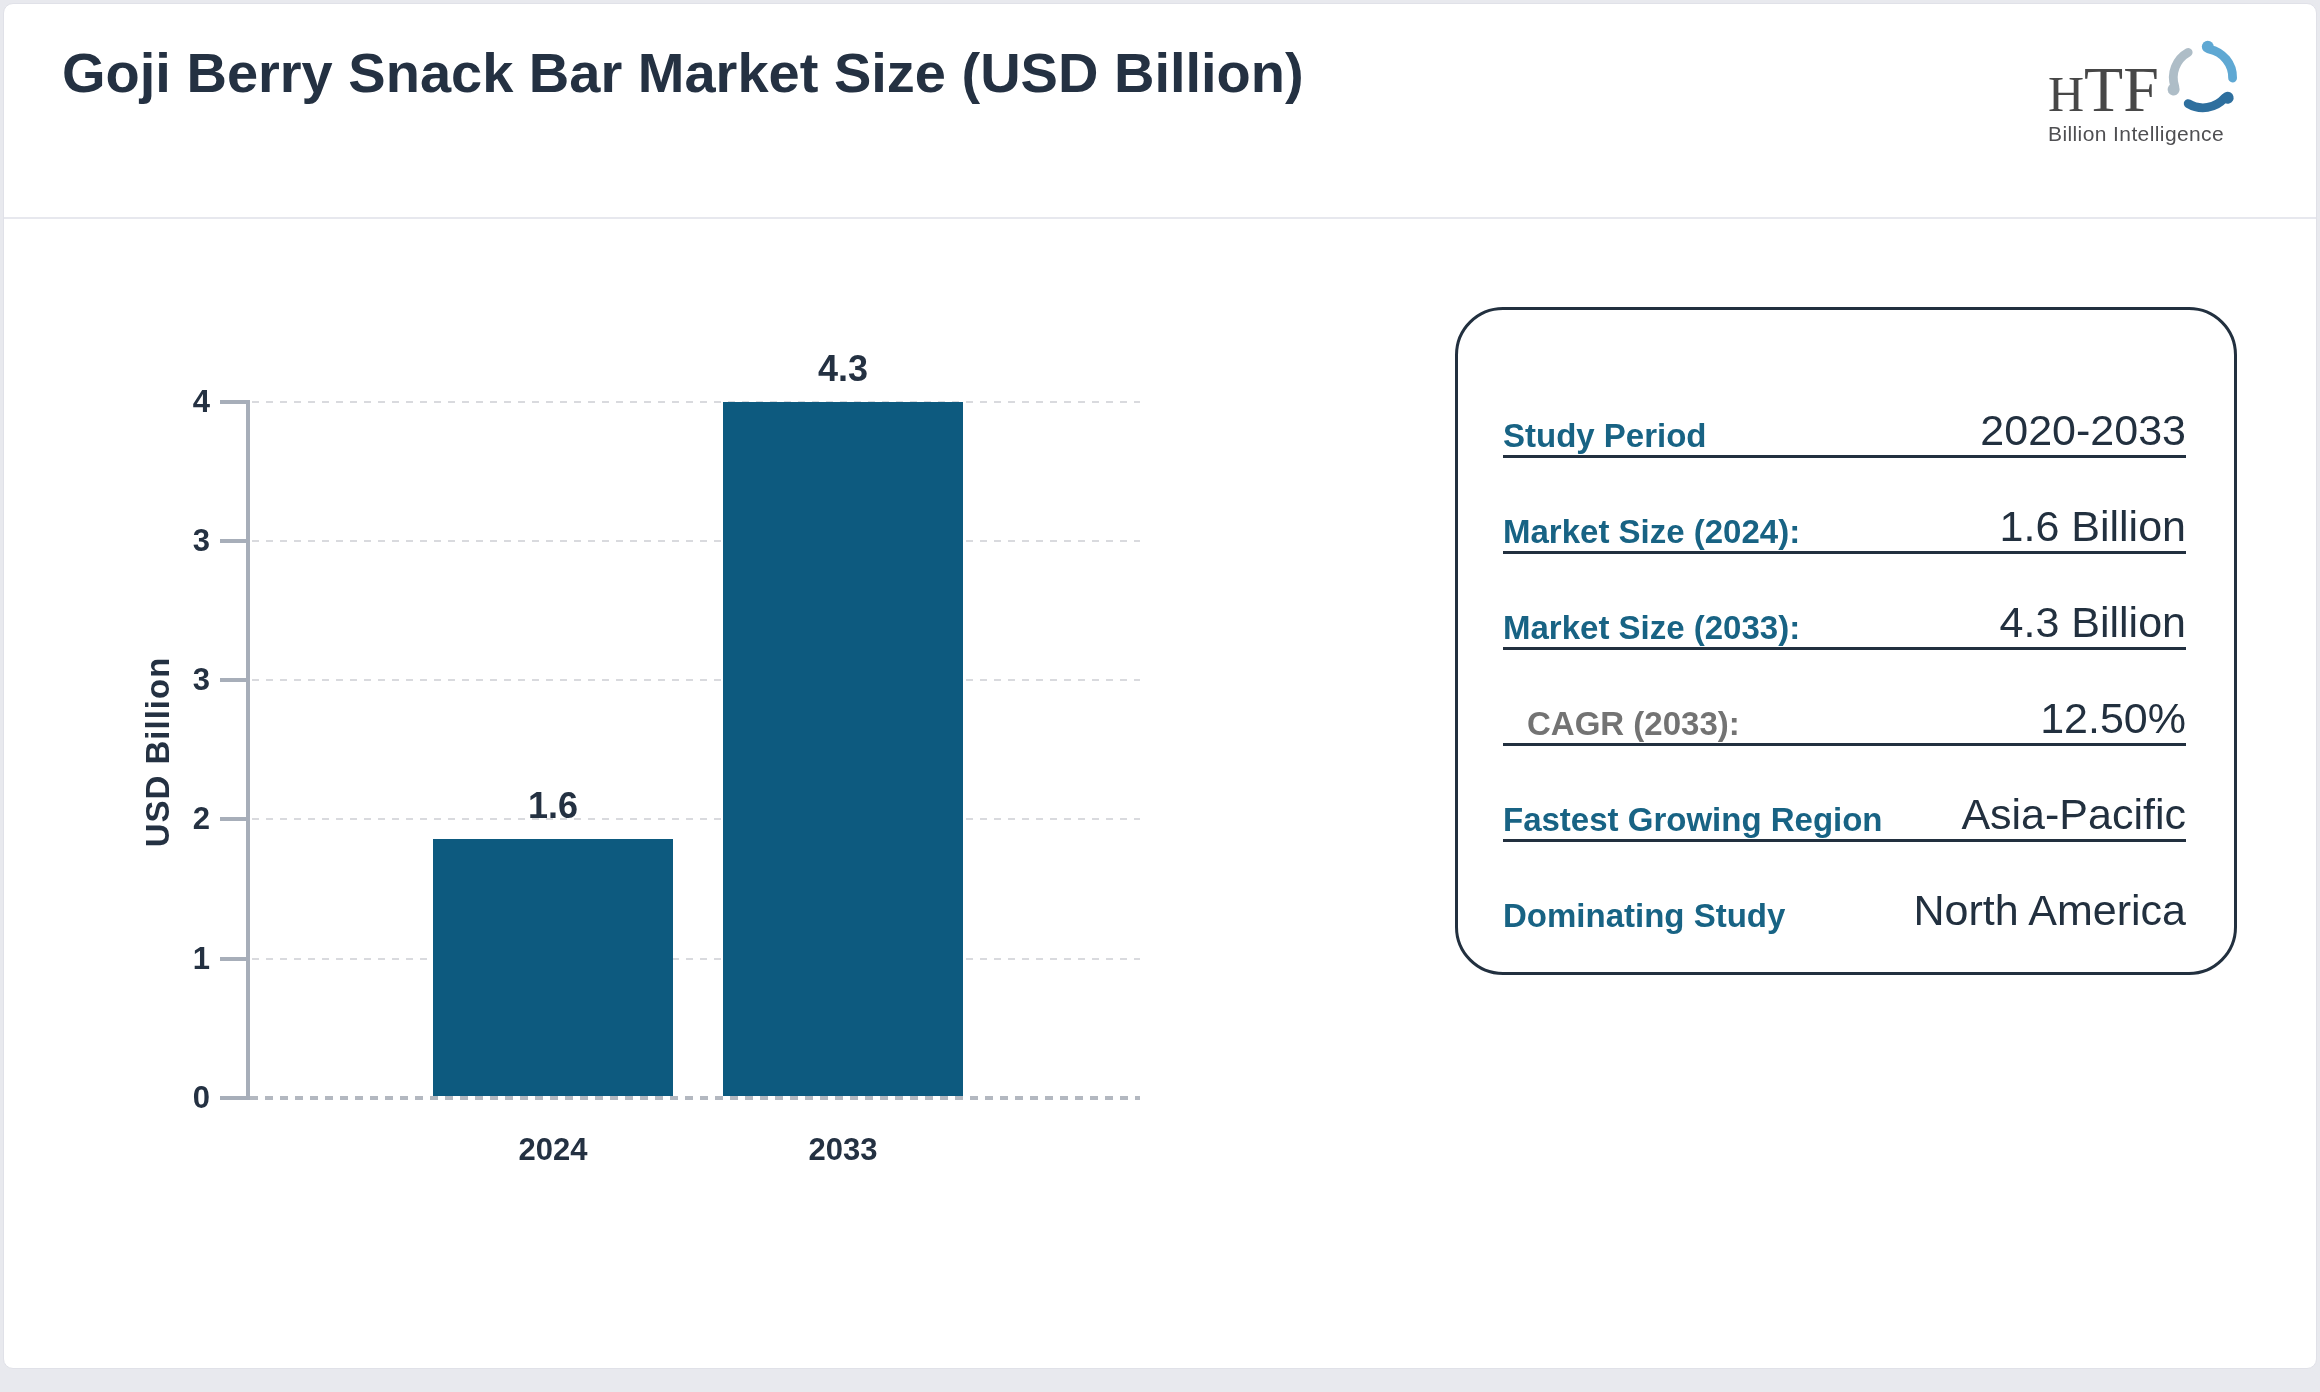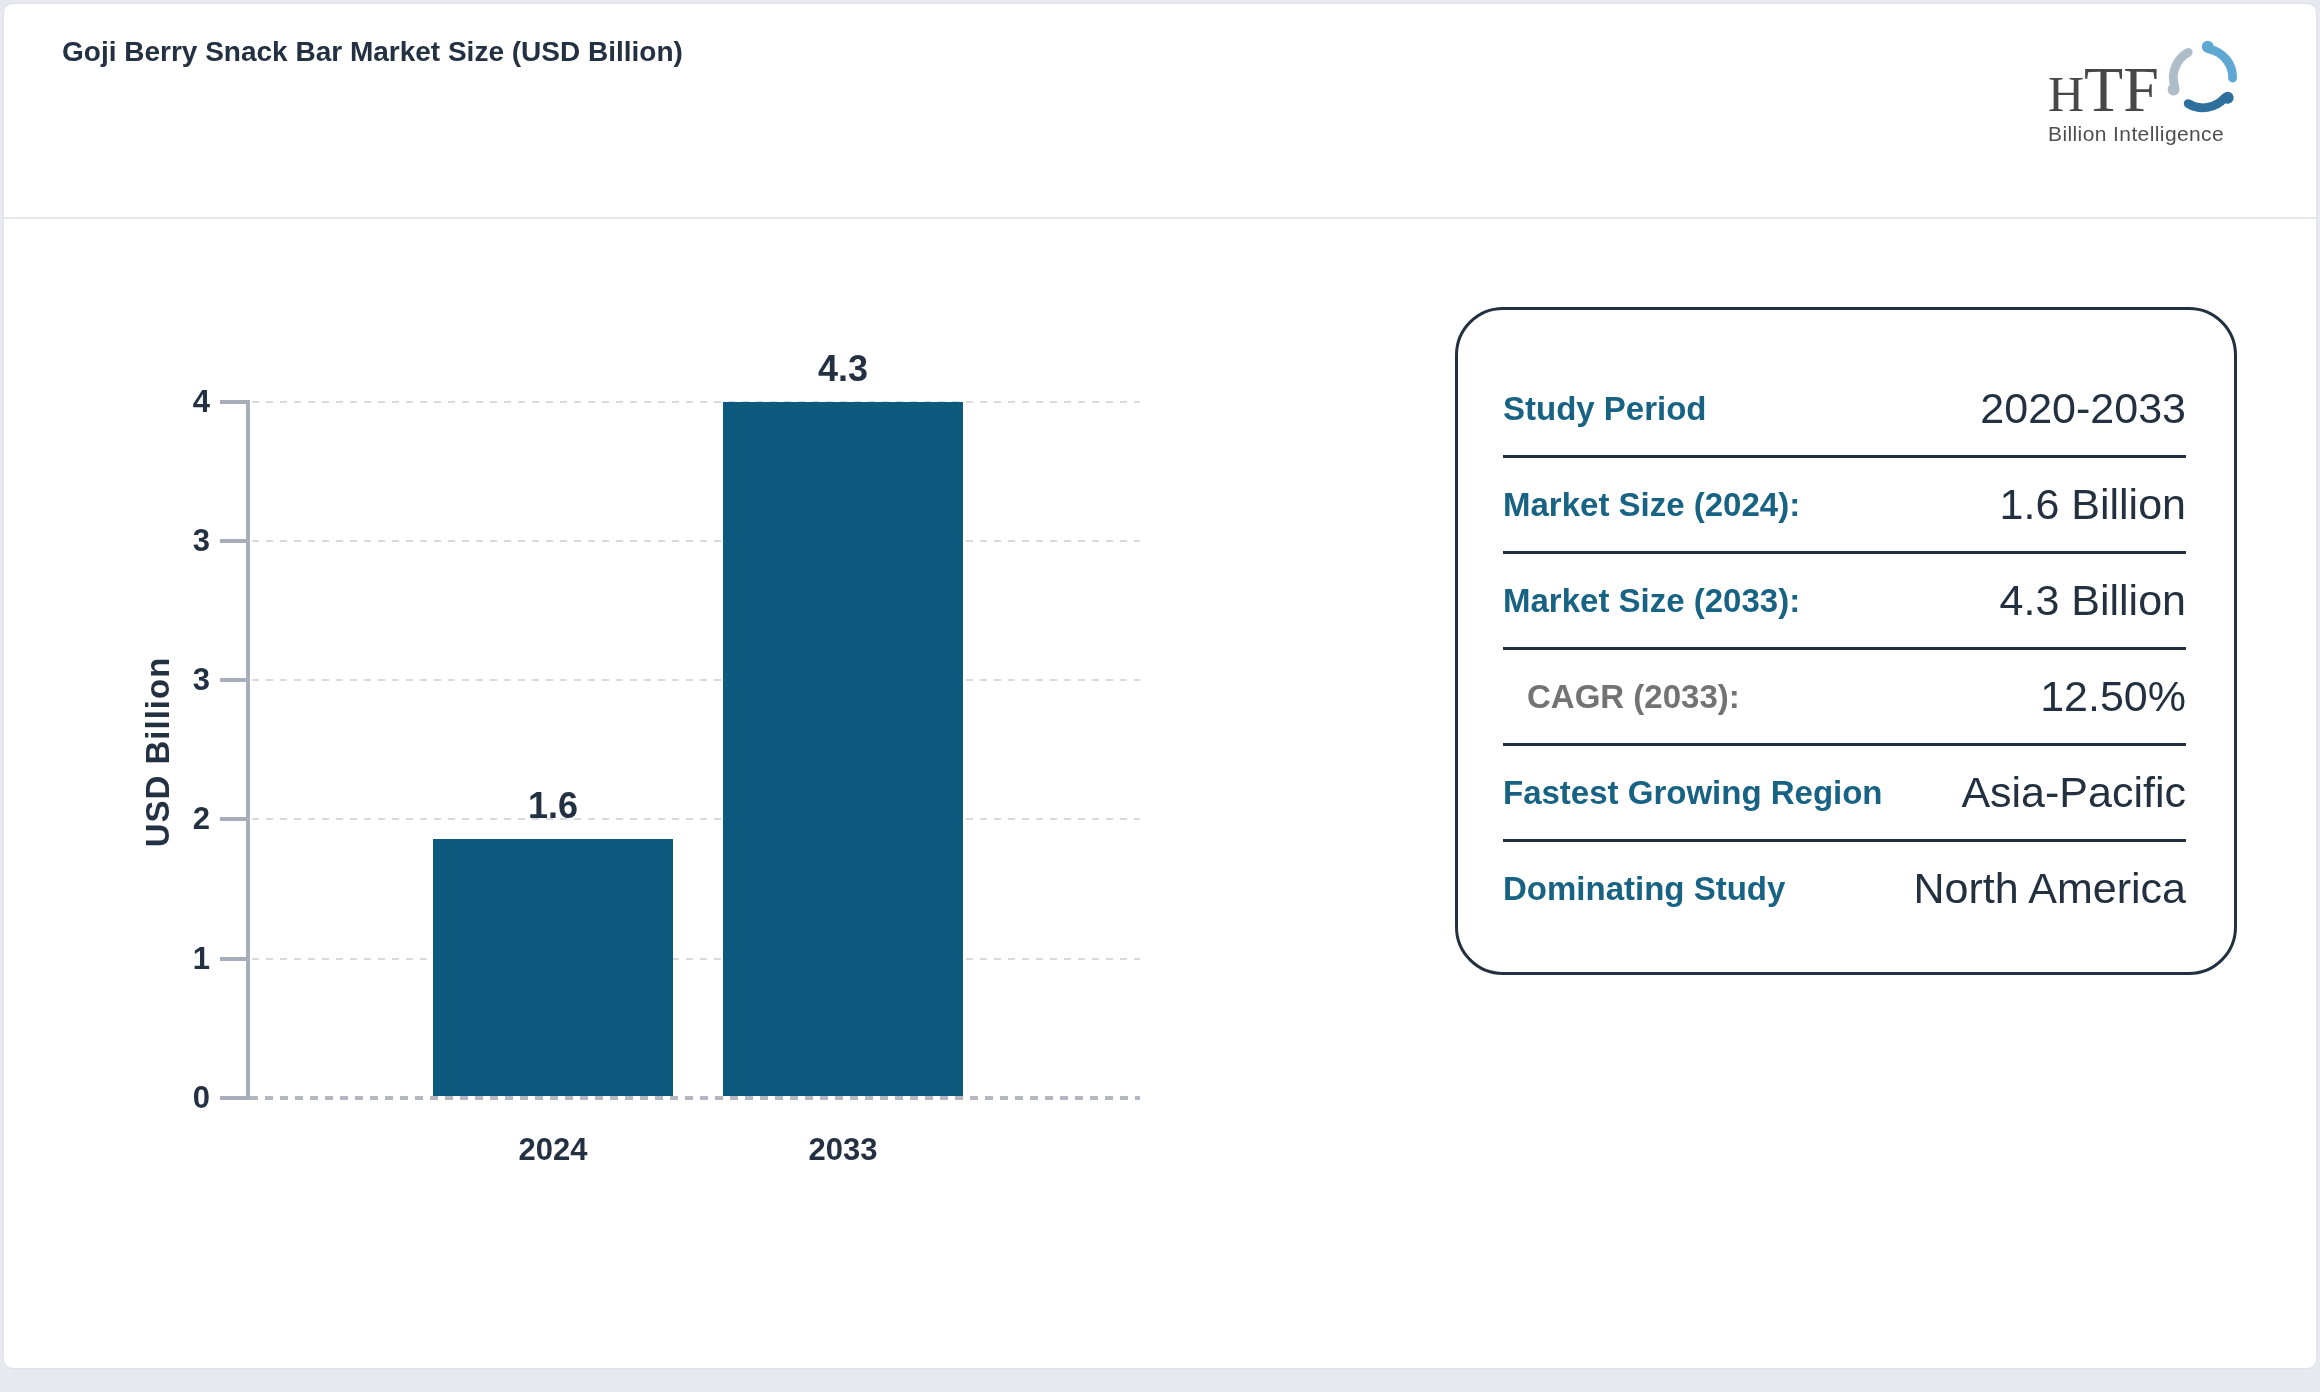--- a/index.html
+++ b/index.html
@@ -3,21 +3,21 @@
 <meta charset="utf-8">
 <style>
   html,body{margin:0;padding:0;}
   body{font-family:"Liberation Sans", sans-serif; background:#e8e9ee;}
   .page{position:relative; width:2320px; height:1392px; background:#e8e9ee; overflow:hidden;}
   .card{position:absolute; left:3px; top:3px; width:2312px; height:1364px;
         background:#ffffff; border:1px solid #e0e1e8; border-radius:10px;}
   .header-divider{position:absolute; left:4px; top:217px; width:2312px; height:2px; background:#e7e8ee;}
 
   
-  .title{position:absolute; left:62px; top:30px; font-size:28px; font-weight:bold;
+  .title{position:absolute; left:62px; top:30px; font-size:56px; font-weight:bold;
          color:#243142; line-height:1.55; letter-spacing:0px;}
   .logo{position:absolute; left:2048px; top:36px; width:210px;}
   .logo-row{display:flex; align-items:flex-end;}
   .logo-text{font-family:"Liberation Serif", serif; font-size:64px; color:#474747; line-height:1;}
   .logo-text .small-h{font-size:50px;}
   .logo-mark{margin-left:2px; margin-top:2px;}
   .logo-tagline{font-size:21px; color:#4f4f52; letter-spacing:0.4px; margin-top:0px; white-space:nowrap;}
 
   
   .y-axis-title{position:absolute; left:158px; top:752px; transform:translate(-50%,-50%) rotate(-90deg);
@@ -30,21 +30,21 @@
             background-image:repeating-linear-gradient(90deg,#d9dade 0 7px,transparent 7px 14px);}
   .zero-line{position:absolute; left:250px; top:1096px; width:890px; height:4px; z-index:5;
              background-image:repeating-linear-gradient(90deg,#b3b8c0 0 8px,#ffffff 8px 15px);}
   .bar{position:absolute; bottom:294px; width:240px; z-index:3;}
   .bar-value{position:absolute; width:240px; text-align:center; font-size:36px; font-weight:bold; color:#243142; z-index:4;}
   .x-label{position:absolute; top:1132px; width:240px; text-align:center; font-size:31px; font-weight:bold; color:#243142;}
 
   
   .panel{position:absolute; left:1455px; top:307px; width:782px; height:668px; box-sizing:border-box;
          border:3px solid #22303f; border-radius:48px; background:#ffffff; padding:52px 48px 0 45px;}
-  .panel-row{height:93px; display:flex; align-items:center; justify-content:space-between;}
+  .panel-row{height:93px; display:flex; align-items:flex-end; justify-content:space-between;}
   .row-label{font-size:33px; font-weight:bold; white-space:nowrap;}
   .row-value{font-size:43px; font-weight:normal; white-space:nowrap; text-align:right;}
   .panel-sep{height:3px; background:#22303f;}
 </style>
 </head>
 <body>
 
 <div class="page">
   <div class="card"></div>
   <div class="header-divider"></div>

